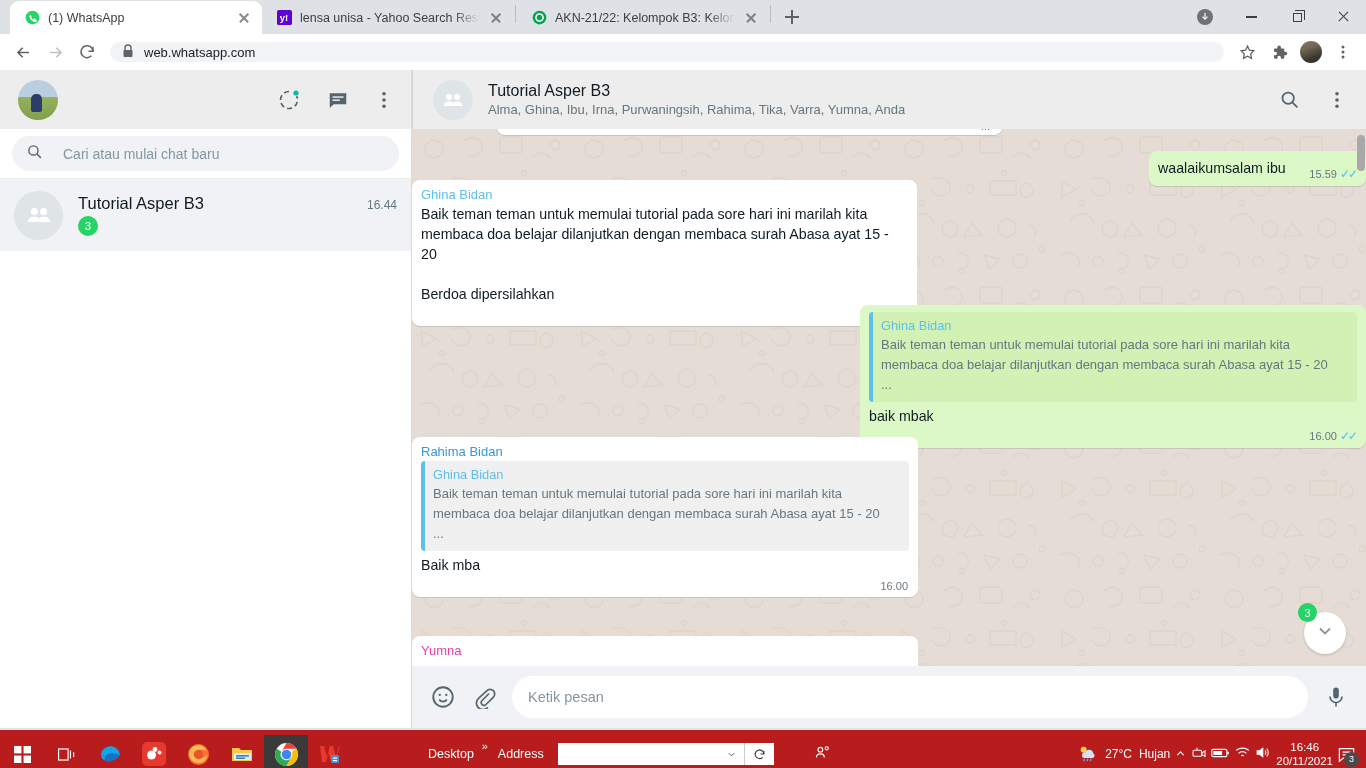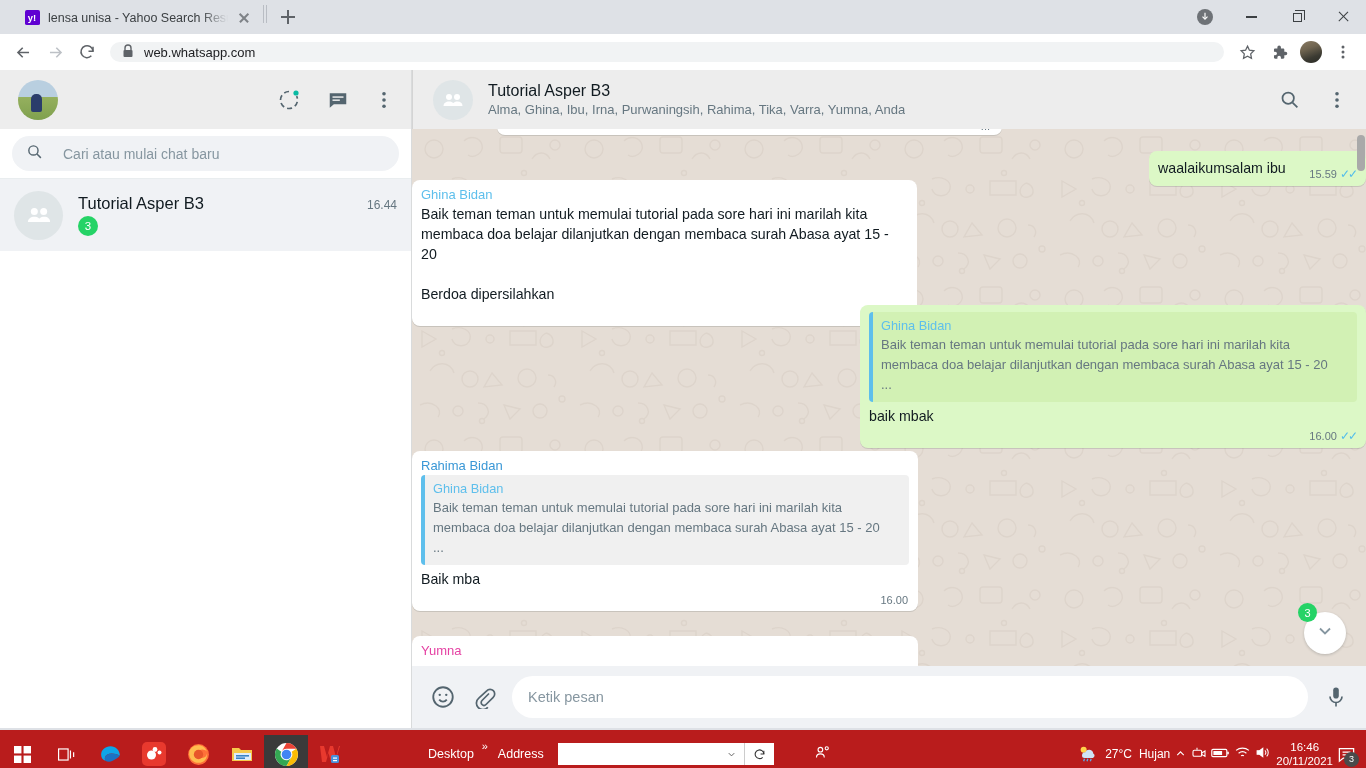--- a/index.html
+++ b/index.html
@@ -134,31 +134,52 @@
   .tray-badge { position: absolute; right: -3px; bottom: -3px; width: 15px; height: 15px; border-radius: 50%; background: #4a4a4a;
       font-size: 9px; display: flex; align-items: center; justify-content: center; }
   .chev { font-size: 11px; }
 </style>
 </head>
 <body>
 
 <div class="browser">
 
   <div class="tabstrip">
+    <div class="tab active">
+      <span class="favicon">
+        <svg width="15" height="15" viewBox="0 0 24 24">
+            <circle cx="12" cy="12" r="11" fill="#25D366"></circle>
+            <path fill="#fff" d="M16.6 14.2c-.3-.1-1.6-.8-1.8-.9s-.4-.1-.6.1-.7.9-.8 1-.3.2-.5.1c-1.3-.6-2.2-1.2-3-2.7-.2-.4.2-.4.6-1.2.1-.2 0-.4 0-.5s-.6-1.4-.8-1.9c-.2-.5-.4-.4-.6-.4h-.5c-.2 0-.5.1-.7.3-.7.8-1 1.7-.8 2.7.4 1.9 1.9 3.7 2.1 3.9.2.2 2.6 4 6.3 4.5 1 .1 1.9 0 2.5-.5.4-.3.7-.8.8-1.3s.1-1 .1-1.1c-.1-.1-.2-.1-.3-.1z"></path>
+          </svg>
+      </span>
+      <span class="tab-title">(1) WhatsApp</span>
+      <span class="tab-close"></span>
+    </div>
     <div class="tab inactive">
       <span class="favicon">
         <svg width="15" height="15" viewBox="0 0 16 16">
             <rect width="16" height="16" rx="2" fill="#6001D2"></rect>
             <text x="3" y="12" font-family="Liberation Sans" font-size="10" font-weight="bold" fill="#fff">y!</text>
           </svg>
       </span>
       <span class="tab-title">lensa unisa - Yahoo Search Result</span>
       <span class="tab-close"></span>
     </div>
     <div class="tab-sep"></div>
+    <div class="tab inactive">
+      <span class="favicon">
+        <svg width="15" height="15" viewBox="0 0 24 24">
+            <circle cx="12" cy="12" r="11" fill="#00a651"></circle>
+            <circle cx="12" cy="12" r="7" fill="#fff"></circle>
+            <circle cx="12" cy="12" r="4.5" fill="#00a651"></circle>
+          </svg>
+      </span>
+      <span class="tab-title">AKN-21/22: Kelompok B3: Kelom</span>
+      <span class="tab-close"></span>
+    </div>
     <div class="tab-sep"></div>
     <div class="newtab"></div>
 
     <div class="wincontrols">
       <div class="wc">
         <span class="dl-badge">
           <svg width="10" height="10" viewBox="0 0 12 12">
               <path d="M6 1v6M3 5.5l3 3 3-3" stroke="#fff" stroke-width="1.4" fill="none"></path>
             </svg>
         </span>
@@ -379,21 +400,21 @@
               <div class="quote-text">Baik teman teman untuk memulai tutorial pada sore hari ini marilah kita membaca doa belajar dilanjutkan dengan membaca surah Abasa ayat 15 - 20
 ...</div>
             </div>
             <div class="body-text">baik mbak</div>
             <span class="meta-time">
               <span>16.00</span>
               <span class="ticks">✓✓</span>
             </span>
           </div>
 
-          <div class="bubble in" style="left:0; top:322px; width:506px; padding-bottom:22px;">
+          <div class="bubble in" style="left:0; top:308px; width:506px; padding-bottom:22px;">
             <div class="sender" style="color:#3997d6;">Rahima Bidan</div>
             <div class="quote on-white">
               <div class="quote-name">Ghina Bidan</div>
               <div class="quote-text">Baik teman teman untuk memulai tutorial pada sore hari ini marilah kita membaca doa belajar dilanjutkan dengan membaca surah Abasa ayat 15 - 20
 ...</div>
             </div>
             <div class="body-text">Baik mba</div>
             <span class="meta-time">16.00</span>
           </div>
 

